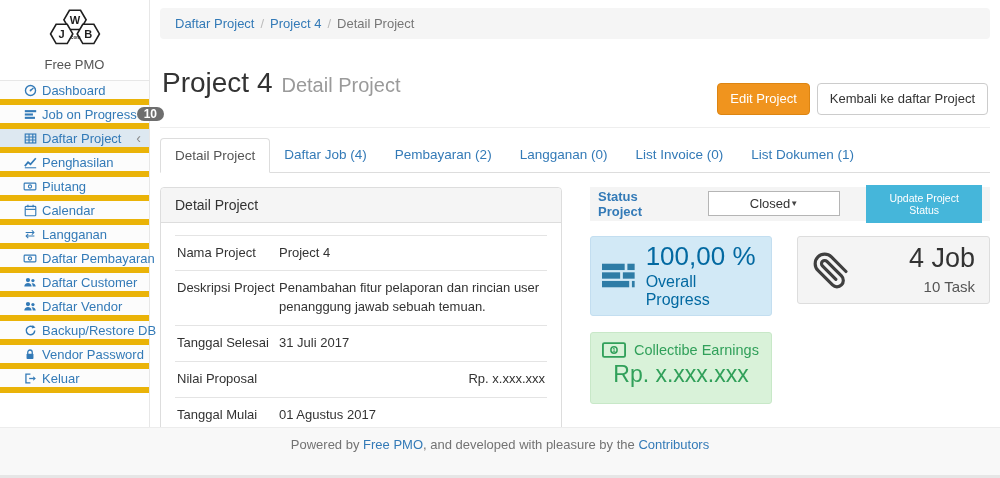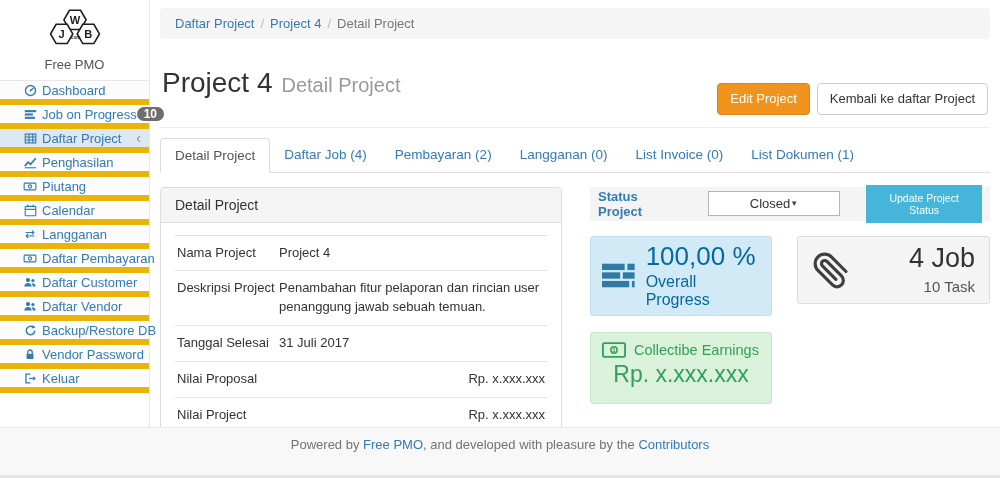--- a/index.html
+++ b/index.html
@@ -285,24 +285,20 @@
             </tr>
             <tr>
               <td class="lbl">Tanggal Selesai</td>
               <td class="val">31 Juli 2017</td>
             </tr>
             <tr>
               <td class="lbl">Nilai Proposal</td>
               <td class="val right">Rp. x.xxx.xxx</td>
             </tr>
             <tr>
-              <td class="lbl">Nilai Project</td>
-              <td class="val right">Rp. x.xxx.xxx</td>
-            </tr>
-            <tr>
               <td class="lbl">Tanggal Mulai</td>
               <td class="val">01 Agustus 2017</td>
             </tr>
             <tr>
               <td class="lbl">Tanggal Selesai</td>
               <td class="val">16 Agustus 2017</td>
             </tr>
 
           </tbody>
             </table>

